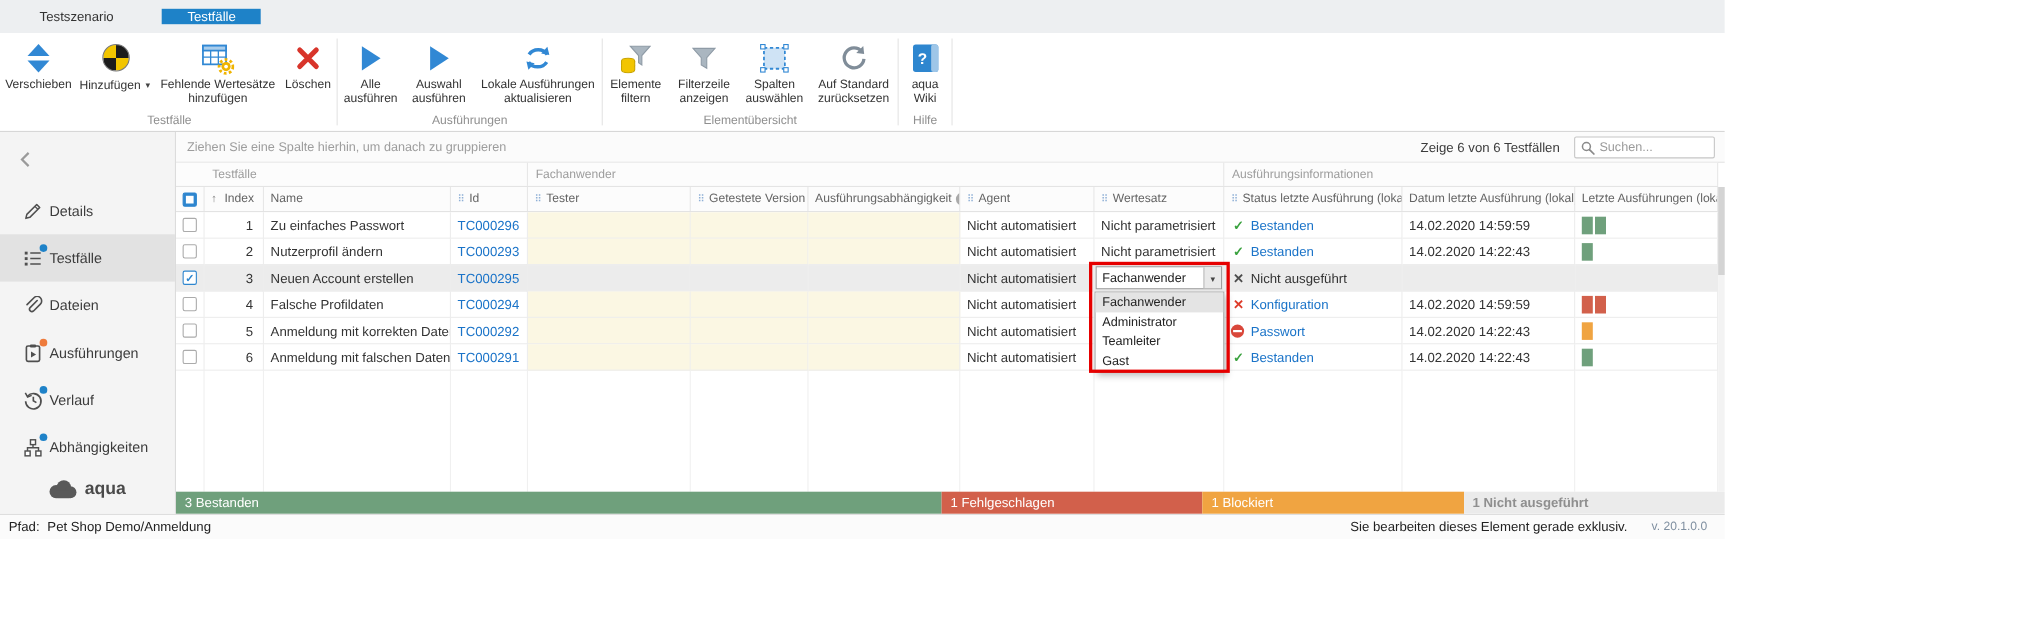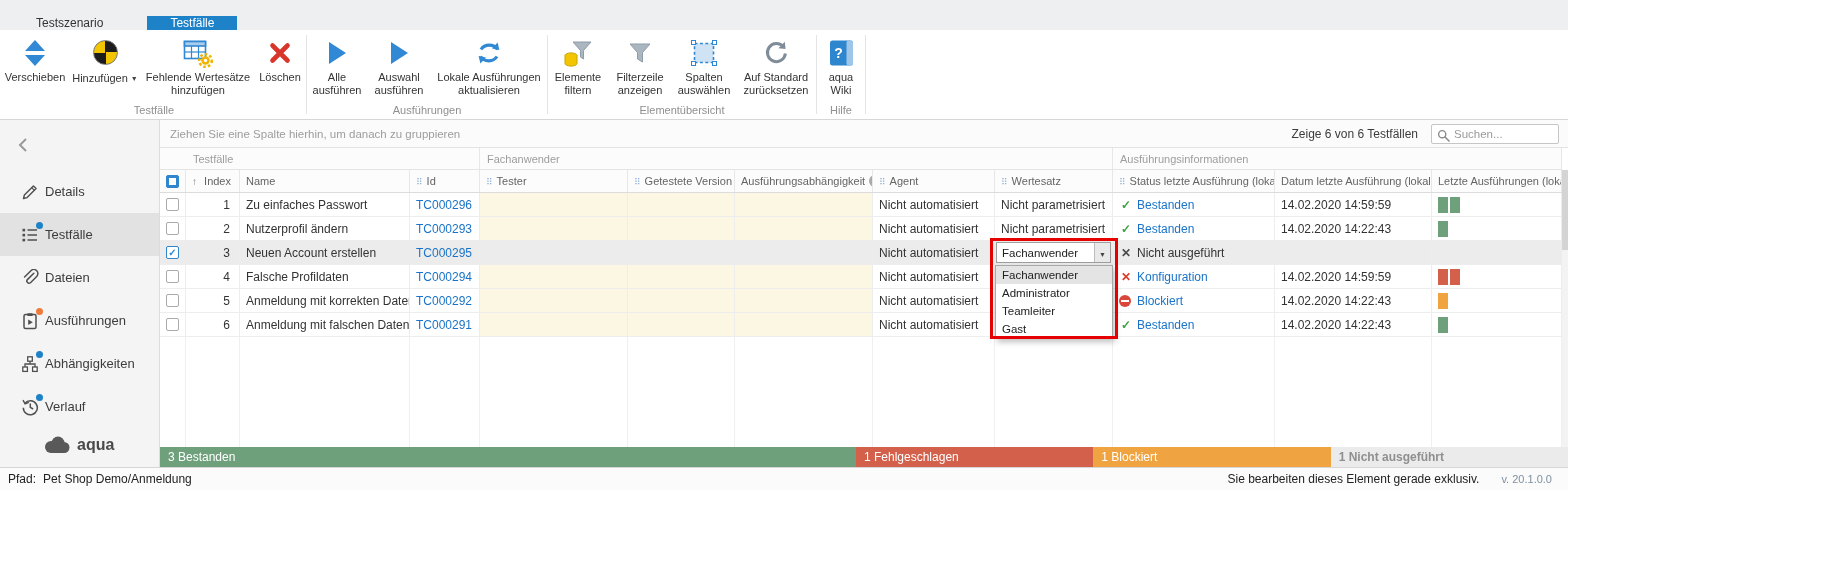--- a/index.html
+++ b/index.html
@@ -1,21 +1,21 @@
 <!DOCTYPE html>
 <html><head>
 <meta charset="utf-8">
 <style>
   * { margin:0; padding:0; box-sizing:border-box; }
   body { background:#fff; font-family:"Liberation Sans", sans-serif; }
   .canvas { position:relative; width:1835px; height:573px; background:#fff; overflow:hidden; }
   .app { position:absolute; left:0; top:0; width:1568px; height:490px; background:#fff; overflow:hidden; }
 
   
-  .tabbar { height:30px; background:#edeff1; display:flex; align-items:flex-end; padding-left:20px; }
+  .tabbar { height:30px; background:#edeff1; display:flex; align-items:center; padding-left:20px; }
   .tab { display:flex; align-items:center; padding:0 16px; font-size:12px; color:#333; }
   .tab.active { background:#1e82c8; color:#fff; margin-left:28px; padding:0 23px; }
 
   
   .ribbon { height:90px; background:#fff; border-bottom:1px solid #d7d7d7; display:flex; padding-left:2px; }
   .rgroup { display:flex; flex-direction:column; }
   .ritems { flex:1; display:flex; align-items:flex-start; padding-top:4px; }
   .ritem { display:flex; flex-direction:column; align-items:center; text-align:center; font-size:11px; line-height:13px; color:#333; padding-top:2px; cursor:default; }
   .ritem .icn { height:33px; display:flex; align-items:center; justify-content:center; margin-bottom:2px; }
   .rlabel { height:17px; line-height:16px; text-align:center; font-size:11px; color:#8f8f8f; }
@@ -340,40 +340,40 @@
                 <path d="M7.2 7.5 L11.8 10.2 L7.2 12.9 Z" fill="#4f4f4f"></path>
               </svg>
           <span class="badge orange"></span>
         </span>
         <span>Ausführungen</span>
       </div>
 
       <div class="sitem">
         <span class="sicon">
           <svg width="18" height="18" viewBox="0 0 18 18">
+                <path d="M4 5.2 A7 7 0 1 1 2.3 9.8" fill="none" stroke="#4f4f4f" stroke-width="1.5"></path>
+                <path d="M2 2.2 L4.1 5.9 L7.8 4.4" fill="none" stroke="#4f4f4f" stroke-width="1.4"></path>
+                <path d="M9.3 5.6 V9.4 L12.1 11" fill="none" stroke="#4f4f4f" stroke-width="1.5"></path>
+              </svg>
+          <span class="badge blue"></span>
+        </span>
+        <span>Verlauf</span>
+      </div>
+
+      <div class="sitem">
+        <span class="sicon">
+          <svg width="18" height="18" viewBox="0 0 18 18">
             <path d="M9 6.2 V9 M9 9 H4 V12 M9 9 H14 V12" fill="none" stroke="#4f4f4f" stroke-width="1.3"></path>
             <rect x="6.7" y="1.8" width="4.6" height="4.4" fill="#fff" stroke="#4f4f4f" stroke-width="1.3"></rect>
             <rect x="1.8" y="12" width="4.6" height="4.4" fill="#fff" stroke="#4f4f4f" stroke-width="1.3"></rect>
             <rect x="11.6" y="12" width="4.6" height="4.4" fill="#fff" stroke="#4f4f4f" stroke-width="1.3"></rect>
           </svg>
           <span class="badge blue"></span>
         </span>
         <span>Abhängigkeiten</span>
-      </div>
-
-      <div class="sitem">
-        <span class="sicon">
-          <svg width="18" height="18" viewBox="0 0 18 18">
-                <path d="M4 5.2 A7 7 0 1 1 2.3 9.8" fill="none" stroke="#4f4f4f" stroke-width="1.5"></path>
-                <path d="M2 2.2 L4.1 5.9 L7.8 4.4" fill="none" stroke="#4f4f4f" stroke-width="1.4"></path>
-                <path d="M9.3 5.6 V9.4 L12.1 11" fill="none" stroke="#4f4f4f" stroke-width="1.5"></path>
-              </svg>
-          <span class="badge blue"></span>
-        </span>
-        <span>Verlauf</span>
       </div>
 
       <div class="slogo">
         <svg width="26" height="18" viewBox="0 0 26 18">
           <circle cx="7" cy="11" r="6" fill="#595959"></circle>
           <circle cx="14" cy="7" r="6.5" fill="#595959"></circle>
           <circle cx="20" cy="11.5" r="5.5" fill="#595959"></circle>
           <rect x="5" y="10" width="17" height="7" rx="3.5" fill="#595959"></rect>
         </svg>
         <span class="slogo-text">aqua</span>
@@ -564,21 +564,21 @@
         <div class="cell">
               <span class="idlink">TC000292</span>
             </div>
         <div class="cell yellow"></div>
         <div class="cell yellow"></div>
         <div class="cell yellow"></div>
         <div class="cell">Nicht automatisiert</div>
         <div class="cell"></div>
         <div class="cell">
               <span class="st st-blocked"></span>
-              <span class="sttext-blocked">Blockiert</span>
+              <span class="sttext-blocked">Passwort</span>
             </div>
         <div class="cell">14.02.2020 14:22:43</div>
         <div class="cell markscell">
               <span class="mark mark-orange"></span>
             </div>
       </div>
 
       <div class="row cols">
         <div class="cell cbc">
               <span class="cb"></span>

